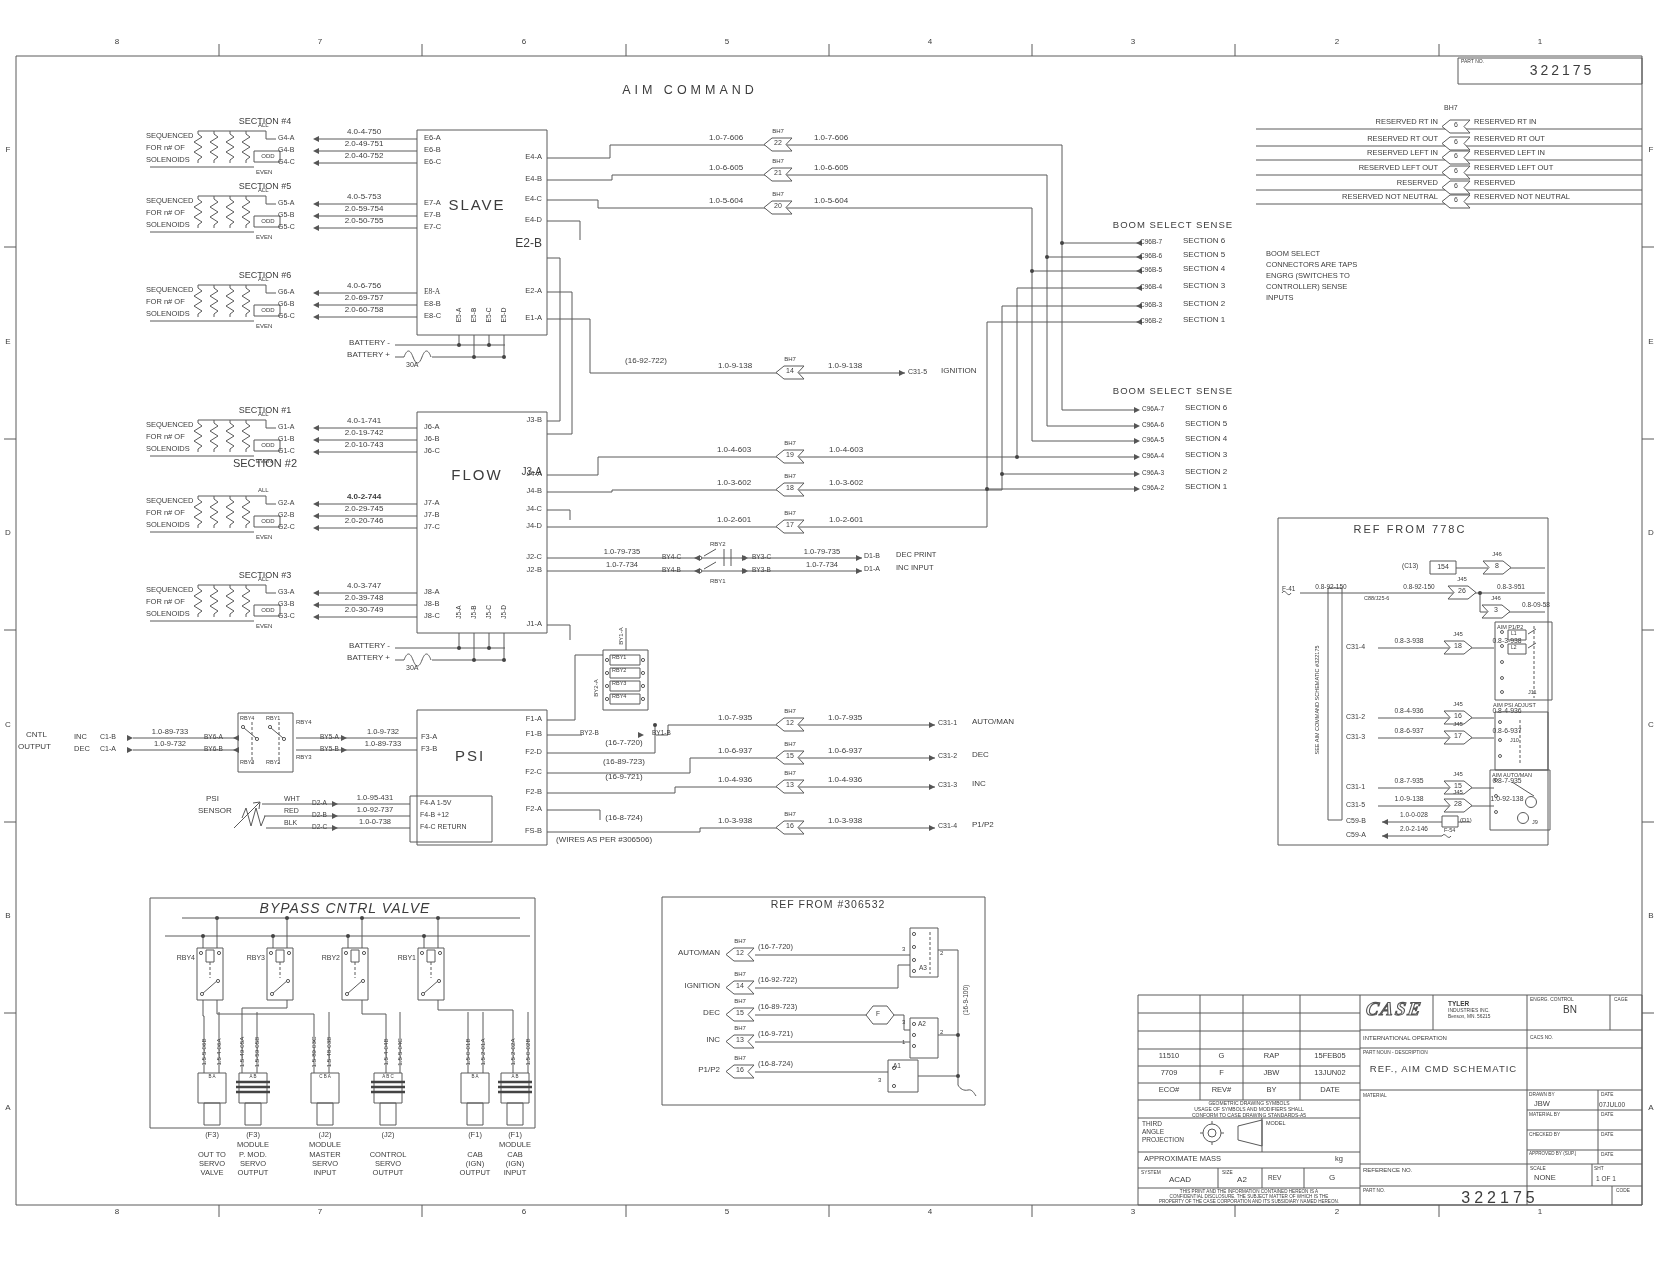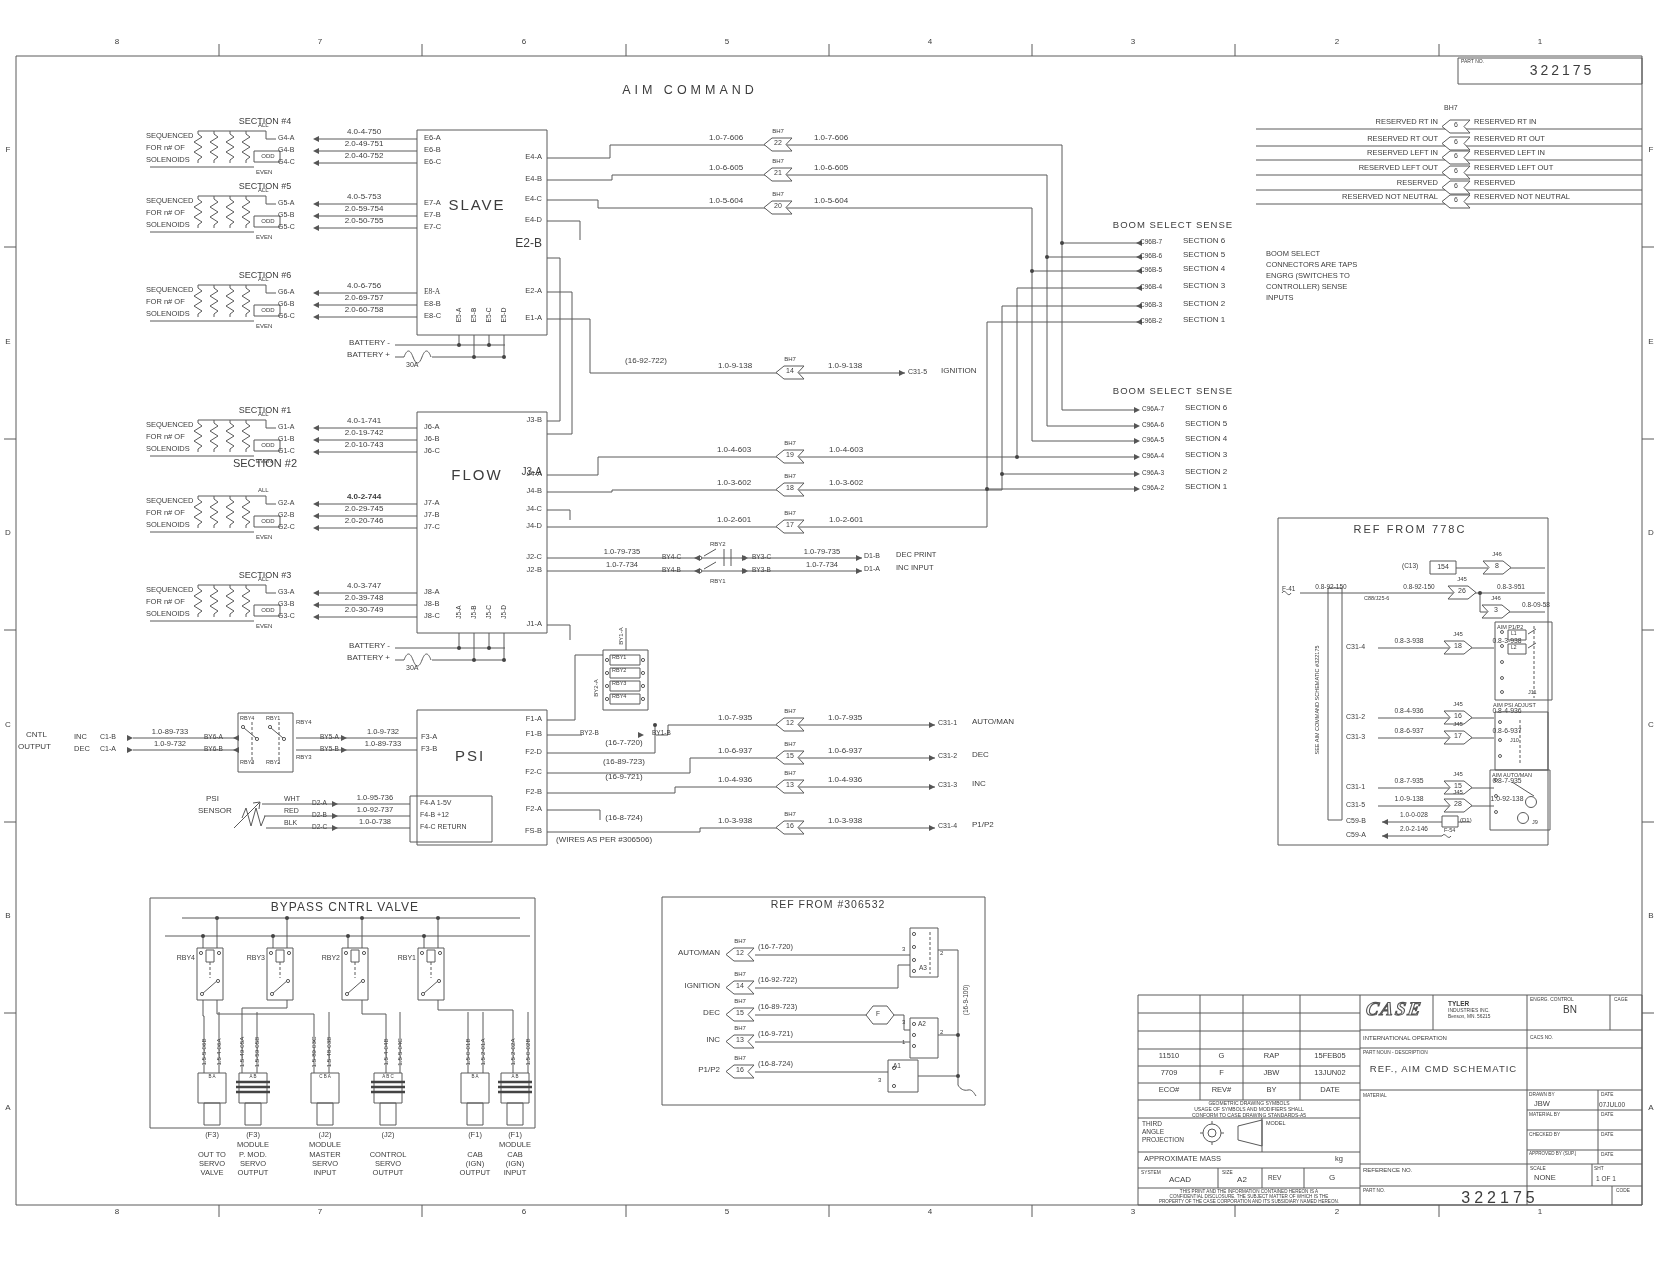--- a/index.html
+++ b/index.html
@@ -816,21 +816,21 @@
     <div class="t" style="left: 266px; top: 716px; font-size: 5.5px;">RBY1</div>
     <div class="t" style="left: 240px; top: 760px; font-size: 5.5px;">RBY3</div>
     <div class="t" style="left: 266px; top: 760px; font-size: 5.5px;">RBY2</div>
     <div class="t" style="left: 296px; top: 719px; font-size: 6px;">RBY4</div>
     <div class="t" style="left: 296px; top: 754px; font-size: 6px;">RBY3</div>
     <div class="t" style="left: 206px; top: 795px; font-size: 8px;">PSI</div>
     <div class="t" style="left: 198px; top: 807px; font-size: 8px;">SENSOR</div>
     <div class="t" style="left: 284px; top: 795px; font-size: 7px;">WHT</div>
     <div class="t" style="left: 312px; top: 799px; font-size: 6.5px;">D2-A</div>
     <div class="arr" style="left: 332px; top: 801px; border-top: 3px solid transparent; border-bottom: 3px solid transparent; border-left: 6px solid rgb(85, 85, 85);"></div>
-    <div class="t c" style="left: 342px; top: 794px; width: 66px; font-size: 7.5px;">1.0-95-736</div>
+    <div class="t c" style="left: 342px; top: 794px; width: 66px; font-size: 7.5px;">1.0-95-431</div>
     <div class="t" style="left: 284px; top: 807px; font-size: 7px;">RED</div>
     <div class="t" style="left: 312px; top: 811px; font-size: 6.5px;">D2-B</div>
     <div class="arr" style="left: 332px; top: 813px; border-top: 3px solid transparent; border-bottom: 3px solid transparent; border-left: 6px solid rgb(85, 85, 85);"></div>
     <div class="t c" style="left: 342px; top: 806px; width: 66px; font-size: 7.5px;">1.0-92-737</div>
     <div class="t" style="left: 284px; top: 819px; font-size: 7px;">BLK</div>
     <div class="t" style="left: 312px; top: 823px; font-size: 6.5px;">D2-C</div>
     <div class="arr" style="left: 332px; top: 825px; border-top: 3px solid transparent; border-bottom: 3px solid transparent; border-left: 6px solid rgb(85, 85, 85);"></div>
     <div class="t c" style="left: 342px; top: 818px; width: 66px; font-size: 7.5px;">1.0-0-738</div>
     <div class="t" style="left: 612px; top: 655px; font-size: 5.5px;">RBY1</div>
     <div class="t" style="left: 612px; top: 668px; font-size: 5.5px;">RBY2</div>
@@ -1023,21 +1023,21 @@
     <div class="t" style="left: 1510px; top: 738px; font-size: 5.5px;">J10</div>
     <div class="t" style="left: 1532px; top: 820px; font-size: 5.5px;">J9</div>
     <div class="t" style="left: 1346px; top: 817px; font-size: 7px;">C59-B</div>
     <div class="arr" style="left: 1382px; top: 819px; border-top: 3px solid transparent; border-bottom: 3px solid transparent; border-right: 6px solid rgb(85, 85, 85);"></div>
     <div class="t c" style="left: 1386px; top: 811px; width: 56px; font-size: 6.5px;">1.0-0-028</div>
     <div class="t" style="left: 1346px; top: 831px; font-size: 7px;">C59-A</div>
     <div class="arr" style="left: 1382px; top: 833px; border-top: 3px solid transparent; border-bottom: 3px solid transparent; border-right: 6px solid rgb(85, 85, 85);"></div>
     <div class="t c" style="left: 1386px; top: 825px; width: 56px; font-size: 6.5px;">2.0-2-146</div>
     <div class="t" style="left: 1460px; top: 817px; font-size: 6px;">(D1)</div>
     <div class="t" style="left: 1444px; top: 828px; font-size: 5.5px;">F-54</div>
-    <div class="t c" style="left: 240px; top: 901px; width: 210px; font-size: 12px; letter-spacing: 1px;">BYPASS CNTRL VALVE</div>
+    <div class="t c" style="left: 240px; top: 901px; width: 210px; font-size: 14px; letter-spacing: 1px; font-style: italic;">BYPASS CNTRL VALVE</div>
     <div class="t r" style="left: 163px; top: 954px; width: 32px; font-size: 7px;">RBY4</div>
     <div class="t r" style="left: 233px; top: 954px; width: 32px; font-size: 7px;">RBY3</div>
     <div class="t r" style="left: 308px; top: 954px; width: 32px; font-size: 7px;">RBY2</div>
     <div class="t r" style="left: 384px; top: 954px; width: 32px; font-size: 7px;">RBY1</div>
     <div class="t v" style="left: 204px; top: 1052px; font-size: 6.2px;">1.5-5-06B</div>
     <div class="t v" style="left: 219px; top: 1052px; font-size: 6.2px;">1.5-4-06A</div>
     <div class="t v" style="left: 242px; top: 1052px; font-size: 6.2px;">1.5-49-05A</div>
     <div class="t v" style="left: 257px; top: 1052px; font-size: 6.2px;">1.5-59-05B</div>
     <div class="t v" style="left: 314px; top: 1052px; font-size: 6.2px;">1.5-89-03C</div>
     <div class="t v" style="left: 329px; top: 1052px; font-size: 6.2px;">1.5-48-03B</div>

